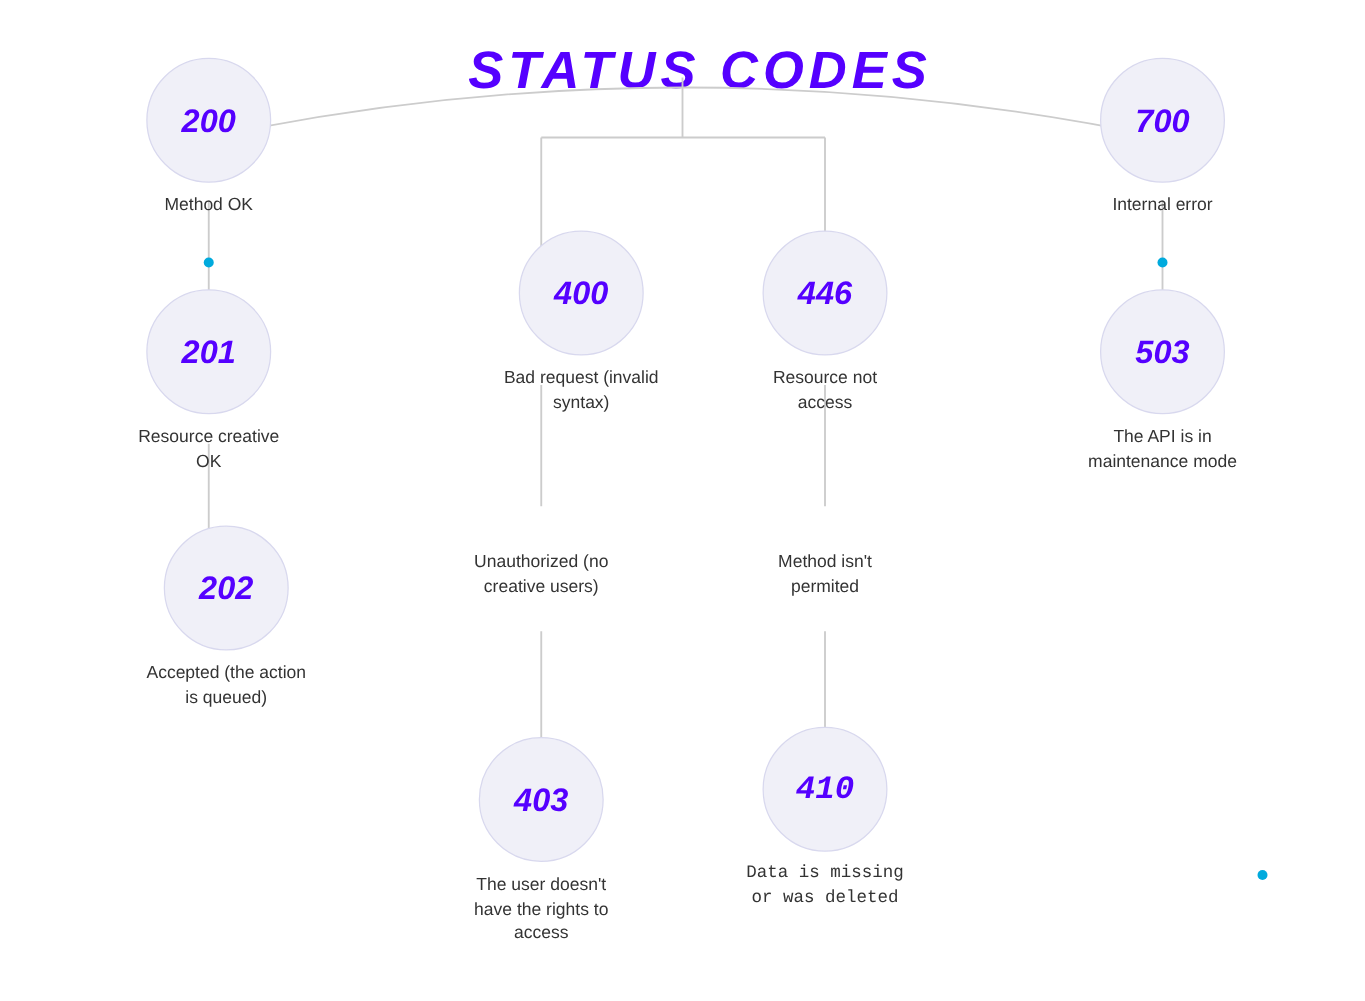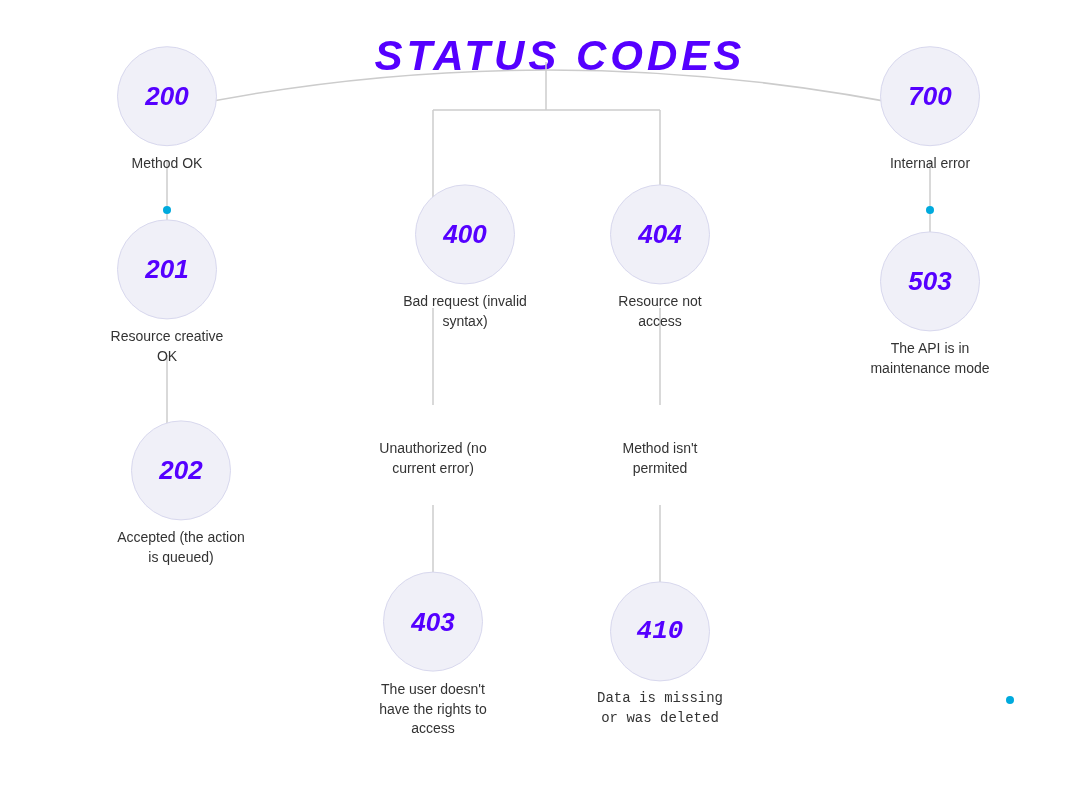--- a/index.html
+++ b/index.html
@@ -104,50 +104,50 @@
   <line x1="546" y1="62" x2="546" y2="110" stroke="#cccccc" stroke-width="1.5"></line>
 </svg>
 
 <div id="nodes-container">
     <div class="node" style="left: 167px; top: 110px;">
       <div class="circle">
         <span class="circle-label">200</span>
       </div>
       <div class="node-desc">Method OK</div>
     </div>
-    <div class="node" style="left: 167px; top: 293px;">
+    <div class="node" style="left: 167px; top: 305px;">
       <div class="circle">
         <span class="circle-label">201</span>
       </div>
       <div class="node-desc">Resource creative OK</div>
     </div>
     <div class="node" style="left: 167px; top: 494px; margin-left: 14px;">
       <div class="circle">
         <span class="circle-label">202</span>
       </div>
       <div class="node-desc">Accepted (the action is queued)</div>
     </div>
     <div class="node" style="left: 433px; top: 258px; margin-left: 32px;">
       <div class="circle">
         <span class="circle-label">400</span>
       </div>
       <div class="node-desc">Bad request (invalid syntax)</div>
     </div>
     <div class="node" style="left: 433px; top: 455px;">
-      <div class="node-desc">Unauthorized (no current error)</div>
+      <div class="node-desc">Unauthorized (no creative users)</div>
     </div>
-    <div class="node" style="left: 433px; top: 655px;">
+    <div class="node" style="left: 433px; top: 673px;">
       <div class="circle">
         <span class="circle-label">403</span>
       </div>
       <div class="node-desc">The user doesn't have the rights to access</div>
     </div>
     <div class="node" style="left: 660px; top: 258px;">
       <div class="circle">
-        <span class="circle-label">404</span>
+        <span class="circle-label">446</span>
       </div>
       <div class="node-desc">Resource not access</div>
     </div>
     <div class="node" style="left: 660px; top: 455px;">
       <div class="node-desc">Method isn't permited</div>
     </div>
     <div class="node" style="left: 660px; top: 655px; font-family: Liberation Mono, monospace;">
       <div class="circle">
         <span class="circle-label">410</span>
       </div>

